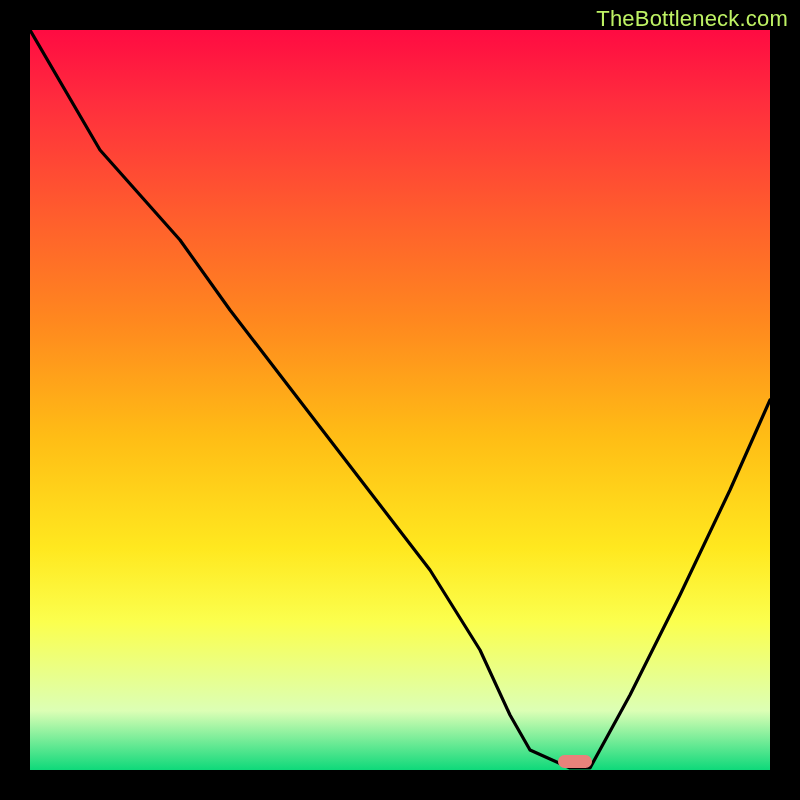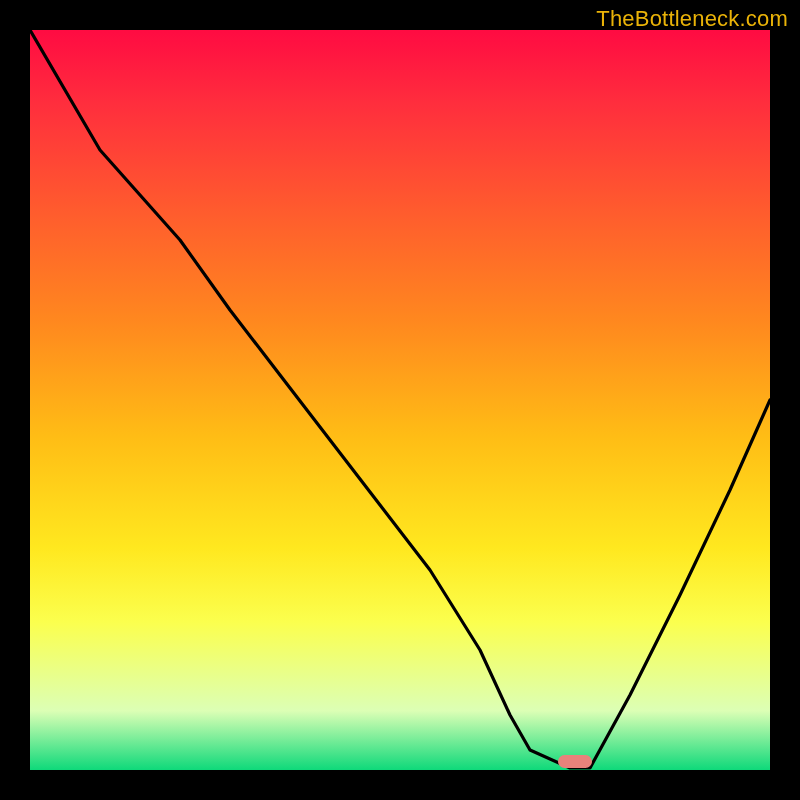--- a/index.html
+++ b/index.html
@@ -34,21 +34,21 @@
       #fbff4e 80%,
       #dcffb5 92%,
       #0ed97a 100%);
   }
   .watermark {
     position: absolute;
     top: 6px;
     right: 12px;
     font-family: Arial, Helvetica, sans-serif;
     font-size: 22px;
-    color: #eab308;
+    color: #bef264;
     font-weight: 500;
     letter-spacing: 0.2px;
     user-select: none;
   }
   svg.curve {
     position: absolute;
     left: 0;
     top: 0;
   }
   .marker {

